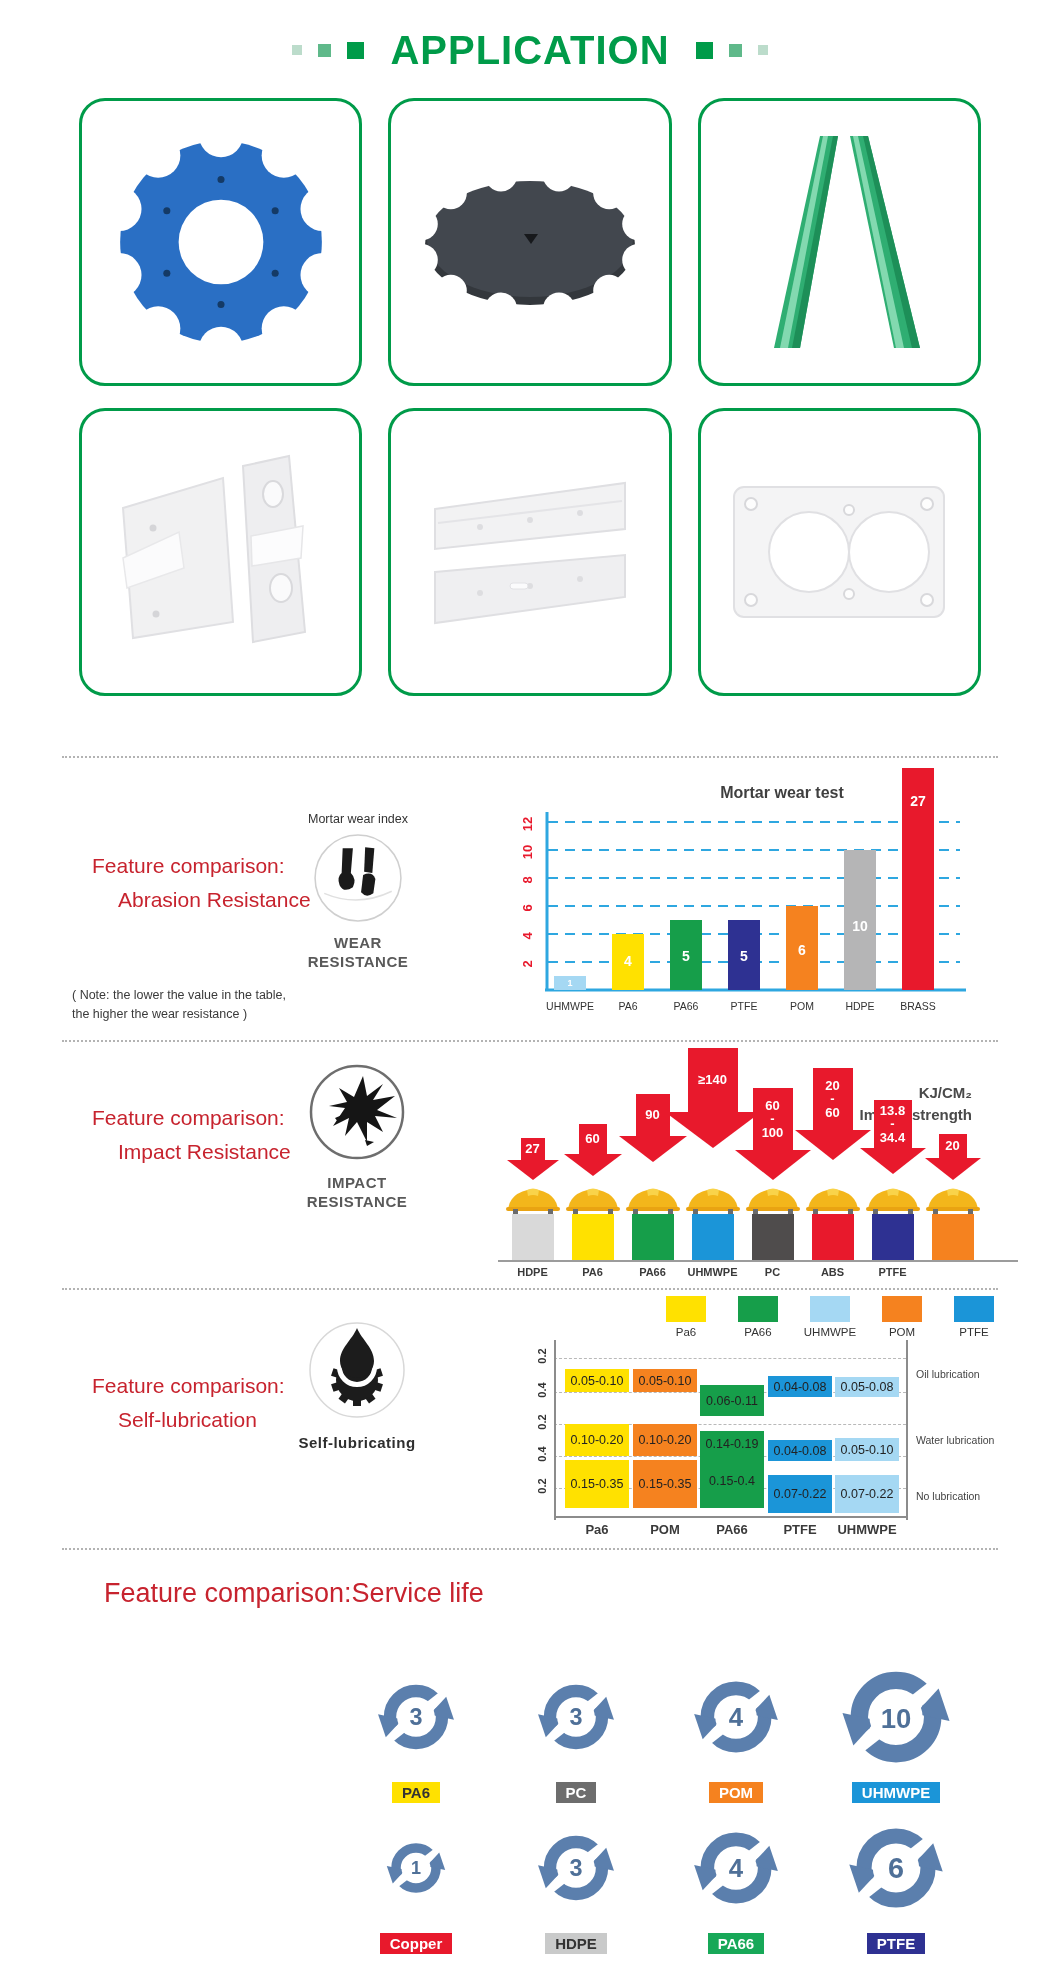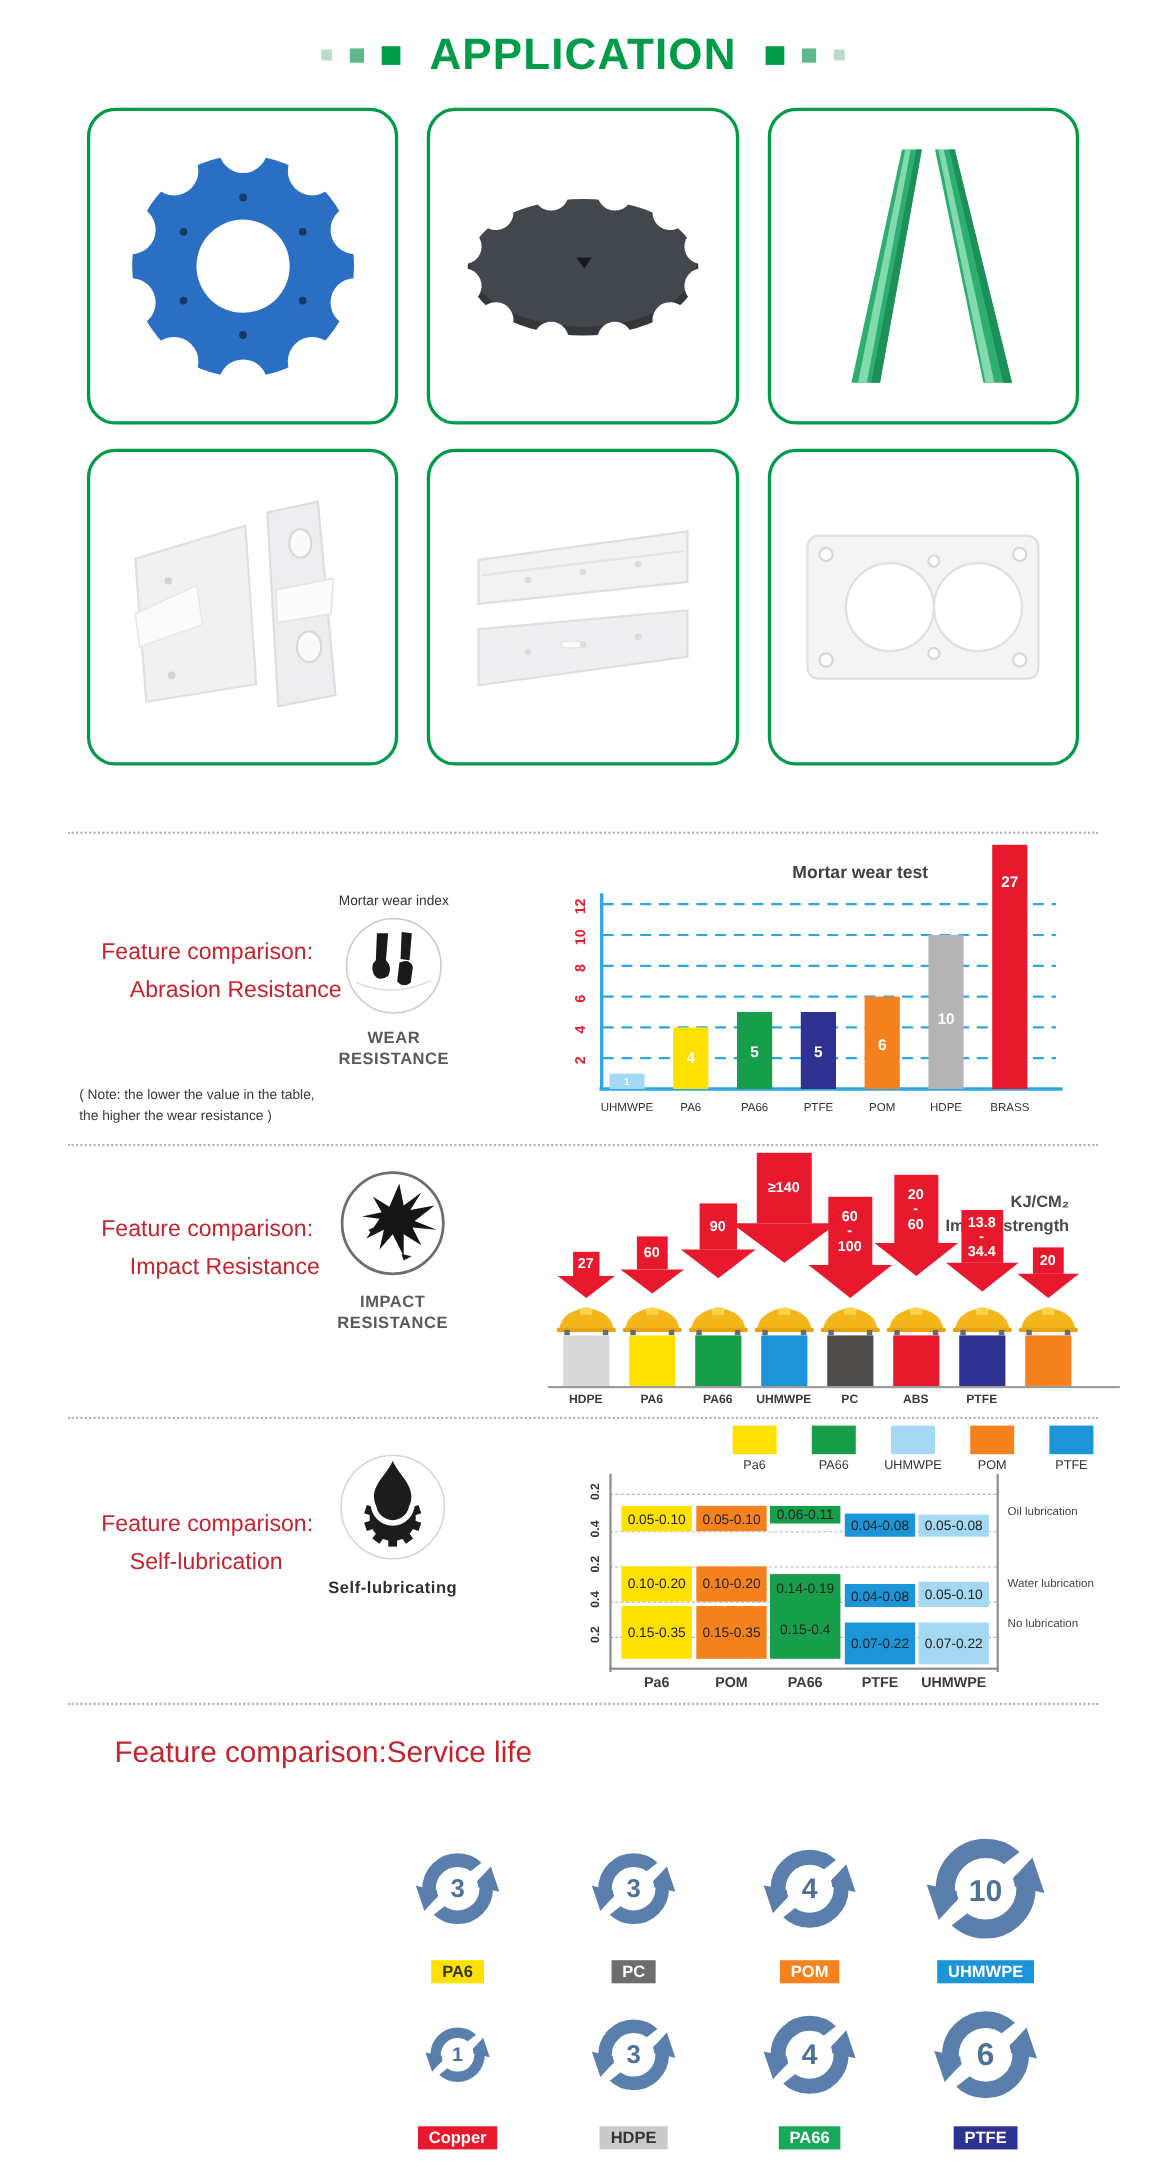--- a/index.html
+++ b/index.html
@@ -490,36 +490,36 @@
           <span class="lub-tick" style="left:-6px;top:66px">0.2</span>
           <div class="lub-grid" style="top:106px"></div>
           <span class="lub-tick" style="left:-6px;top:98px">0.4</span>
           <div class="lub-grid" style="top:138px"></div>
           <span class="lub-tick" style="left:-6px;top:130px">0.2</span>
           <div class="lub-vaxis" style="left:14px;top:-10px;height:180px"></div>
           <div class="lub-vaxis" style="left:366px;top:-10px;height:180px"></div>
           <div class="lub-baxis" style="left:14px;top:166px;width:354px"></div>
           <div class="lub-cell" style="left:25px;top:19px;width:64px;height:23px;background:#ffe100">0.05-0.10</div>
           <div class="lub-cell" style="left:93px;top:19px;width:64px;height:23px;background:#f5821f">0.05-0.10</div>
-          <div class="lub-cell" style="left:160px;top:19px;width:64px;height:16px;background:#169e4a">0.06-0.11</div>
+          <div class="lub-cell" style="left:160px;top:35px;width:64px;height:31px;background:#169e4a">0.06-0.11</div>
           <div class="lub-cell" style="left:228px;top:26px;width:64px;height:21px;background:#1b95d8">0.04-0.08</div>
           <div class="lub-cell" style="left:295px;top:27px;width:64px;height:20px;background:#a5d8f3">0.05-0.08</div>
           <div class="lub-rowlab" style="left:376px;top:18px">Oil lubrication</div>
           <div class="lub-cell" style="left:25px;top:74px;width:64px;height:32px;background:#ffe100">0.10-0.20</div>
           <div class="lub-cell" style="left:93px;top:74px;width:64px;height:32px;background:#f5821f">0.10-0.20</div>
           <div class="lub-cell" style="left:160px;top:81px;width:64px;height:25px;background:#169e4a">0.14-0.19</div>
           <div class="lub-cell" style="left:228px;top:90px;width:64px;height:21px;background:#1b95d8">0.04-0.08</div>
           <div class="lub-cell" style="left:295px;top:88px;width:64px;height:23px;background:#a5d8f3">0.05-0.10</div>
           <div class="lub-rowlab" style="left:376px;top:84px">Water lubrication</div>
           <div class="lub-cell" style="left:25px;top:110px;width:64px;height:48px;background:#ffe100">0.15-0.35</div>
           <div class="lub-cell" style="left:93px;top:110px;width:64px;height:48px;background:#f5821f">0.15-0.35</div>
           <div class="lub-cell" style="left:160px;top:103px;width:64px;height:55px;background:#169e4a">0.15-0.4</div>
           <div class="lub-cell" style="left:228px;top:125px;width:64px;height:38px;background:#1b95d8">0.07-0.22</div>
           <div class="lub-cell" style="left:295px;top:125px;width:64px;height:38px;background:#a5d8f3">0.07-0.22</div>
-          <div class="lub-rowlab" style="left:376px;top:120px">No lubrication</div>
+          <div class="lub-rowlab" style="left:376px;top:140px">No lubrication</div>
           <div class="lub-collab" style="left:25px;top:172px">Pa6</div>
           <div class="lub-collab" style="left:93px;top:172px">POM</div>
           <div class="lub-collab" style="left:160px;top:172px">PA66</div>
           <div class="lub-collab" style="left:228px;top:172px">PTFE</div>
           <div class="lub-collab" style="left:295px;top:172px">UHMWPE</div>
         </div>
       </div>
   </section>
 
   <div class="dots"></div>

